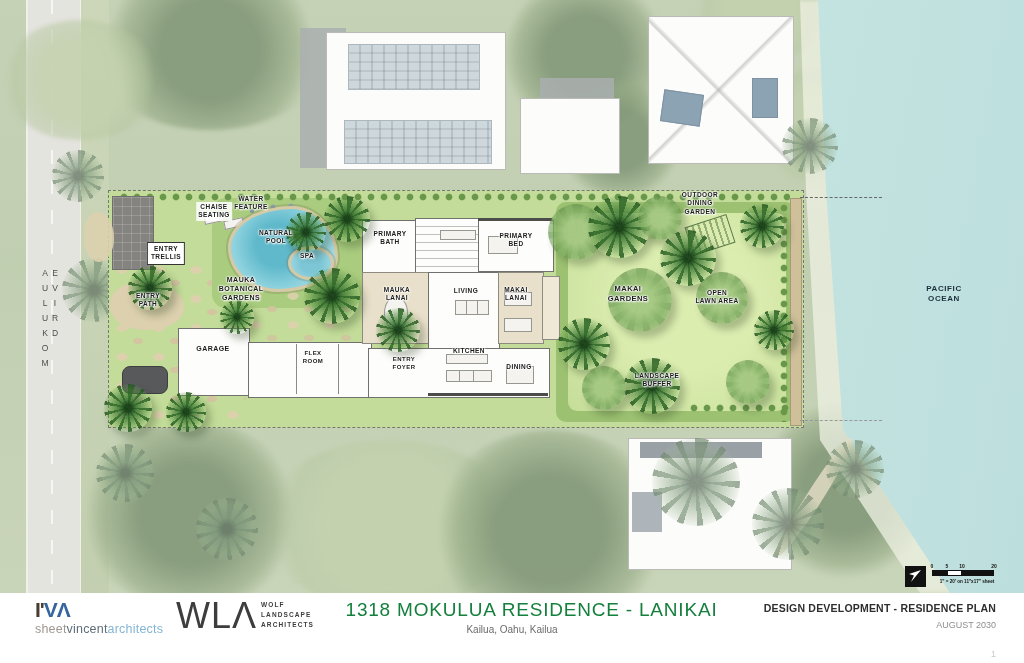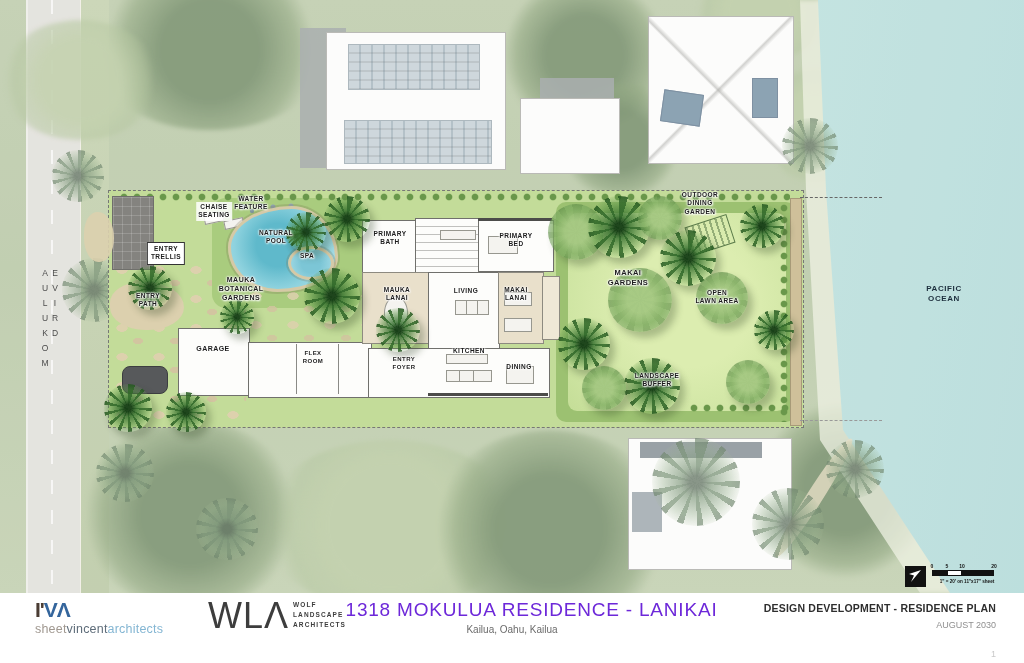--- a/index.html
+++ b/index.html
@@ -63,25 +63,25 @@
   
   #titleblock{position:absolute;left:0;top:593px;width:1024px;height:70px;background:#fff;}
   #pva{position:absolute;left:35px;top:6px;}
   #pva .mark{font:800 21px/1 "Liberation Sans",sans-serif;letter-spacing:-1px;}
   #pva .mk-p{color:#4a3c33;}
   #pva .mk-va{color:#34659c;}
   #pva .names{font:400 12.5px/1 "Liberation Sans",sans-serif;letter-spacing:.2px;margin-top:3px;}
   .nm-peter{color:#a09890;}
   .nm-vincent{color:#5f6d7a;}
   .nm-arch{color:#84b6d3;}
-  #wla{position:absolute;left:176px;top:4px;display:flex;align-items:center;margin-left:32px;}
+  #wla{position:absolute;left:176px;top:4px;display:flex;align-items:center;}
   #wla .mark{font:300 36px/1 "Liberation Sans",sans-serif;letter-spacing:1px;color:#3d3d3d;transform:scaleY(1.05);}
   #wla .stack{margin-left:4px;font:700 6.5px/1.5 "Liberation Sans",sans-serif;letter-spacing:1.1px;color:#3d3d3d;}
   #tb-center{position:absolute;left:512px;top:7px;transform:translateX(-50%);text-align:center;white-space:nowrap;}
-  #tb-title{font:400 19px/1.1 "Liberation Sans",sans-serif;letter-spacing:.8px;color:#6d28d9;margin-left:39px;}
+  #tb-title{font:400 19px/1.1 "Liberation Sans",sans-serif;letter-spacing:.8px;color:#15803d;margin-left:39px;}
   #tb-sub{font:400 10px/1.7 "Liberation Sans",sans-serif;color:#6b6b6b;}
   #tb-right{position:absolute;right:28px;top:10px;text-align:right;}
   #tb-sheet{font:700 10.5px/1 "Liberation Sans",sans-serif;color:#2e2e2e;letter-spacing:.2px;}
   #tb-date{font:400 9px/1 "Liberation Sans",sans-serif;color:#8f8f8f;margin-top:7px;}
   #tb-num{position:absolute;right:28px;bottom:4px;font:400 9px "Liberation Sans",sans-serif;color:#c9c9c9;}
 </style>
 </head>
 <body>
 
 <div id="canvas">
@@ -232,21 +232,21 @@
 LANAI</span>
   <span class="lbl" style="left:466px;top:287px;">LIVING</span>
   <span class="lbl" style="left:516px;top:286px;">MAKAI
 LANAI</span>
   <span class="lbl" style="left:313px;top:350px;font-size:6px;">FLEX
 ROOM</span>
   <span class="lbl" style="left:404px;top:356px;font-size:6px;">ENTRY
 FOYER</span>
   <span class="lbl" style="left:469px;top:347px;">KITCHEN</span>
   <span class="lbl" style="left:519px;top:363px;">DINING</span>
-  <span class="lbl" style="left:628px;top:268px;font-size:7.5px;">MAKAI
+  <span class="lbl" style="left:628px;top:284px;font-size:7.5px;">MAKAI
 GARDENS</span>
   <span class="lbl" style="left:700px;top:191px;">OUTDOOR
 DINING
 GARDEN</span>
   <span class="lbl" style="left:717px;top:289px;">OPEN
 LAWN AREA</span>
   <span class="lbl" style="left:657px;top:372px;">LANDSCAPE
 BUFFER</span>
   <span class="lbl" id="ocean-lbl" style="left:944px;top:284px;">PACIFIC
 OCEAN</span>

